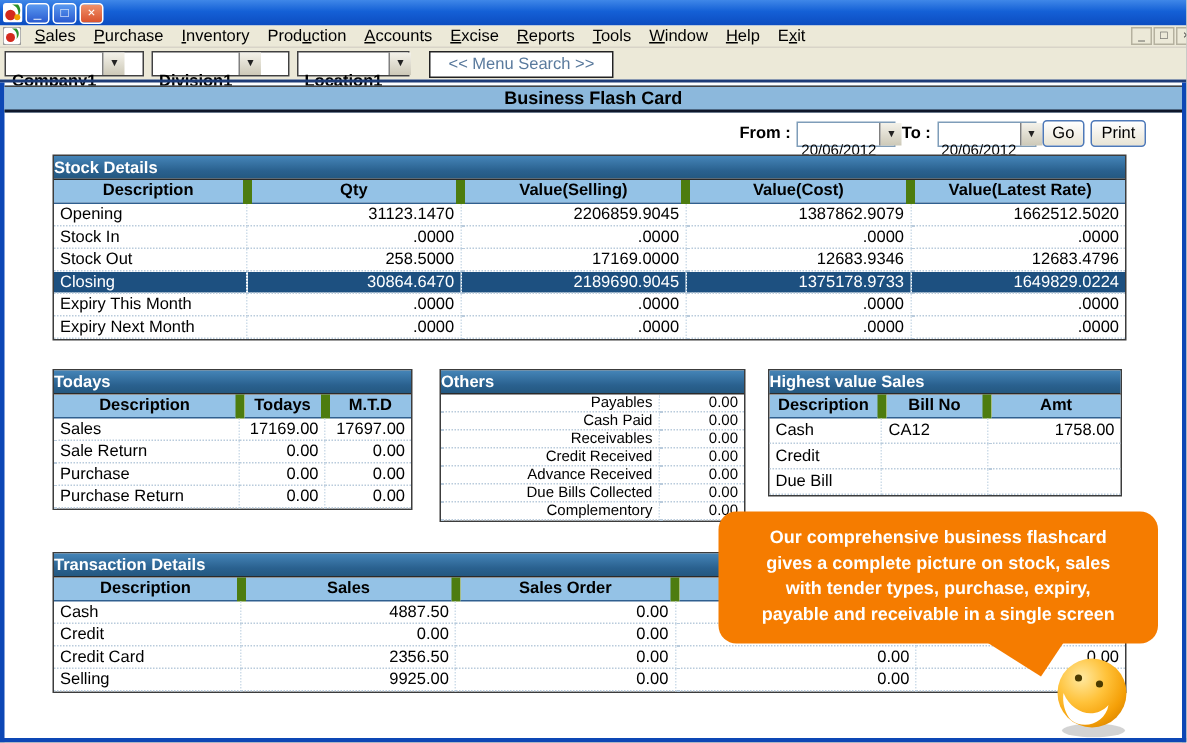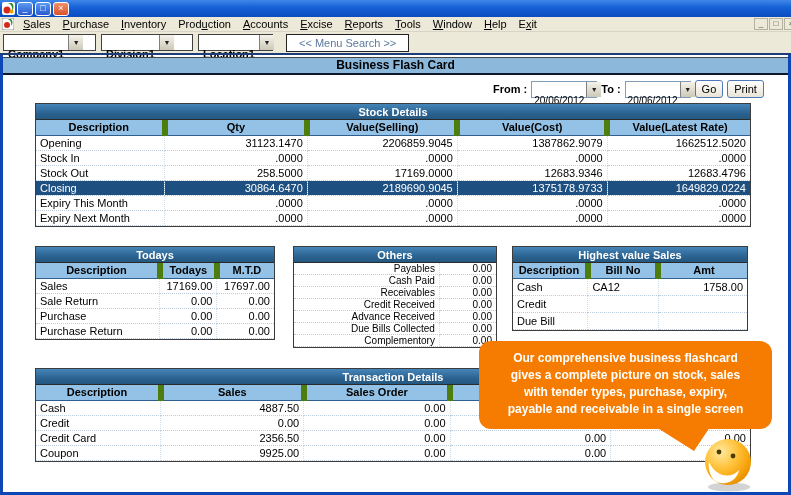--- a/index.html
+++ b/index.html
@@ -57,21 +57,21 @@
     align-items:center; gap:4px; }
   .filters .lbl { font-size:11px; font-weight:bold; white-space:nowrap; }
   .combo.date { width:66px; height:17px; border:1px solid #7f9db9; }
   .combo.date .val { font-weight:normal; font-size:10px; padding:0 2px; }
   .xp-btn { height:18px; border:1px solid #4e79b8; border-radius:3px;
     background:linear-gradient(#ffffff,#e8e4d5); font-size:11px; padding:0 6px;
     line-height:15px; color:#000; }
 
   
   .panel { position:absolute; border:1px solid #3c3c3c; background:#fff; }
-  .grp { height:16px; line-height:16px; text-align:center; color:#fff; font-weight:bold;
+  .grp { height:16px; line-height:16px; text-align:left; color:#fff; font-weight:bold;
     font-size:11px; background:linear-gradient(180deg,#4585b8 0%,#2a618f 65%,#245880 100%);
     border-bottom:1px solid #2a2a2a; }
   .panel table { border-collapse:collapse; width:100%; table-layout:fixed; font-size:11px; }
   .panel th { background:#94c2e6; font-weight:bold; font-size:11px; height:15px;
     border-right:6px solid #4d7c0f; border-bottom:1px solid #2f5f8f; text-align:center;
     overflow:hidden; white-space:nowrap; }
   .panel th:last-child { border-right:none; }
   .panel td { height:15px; padding:0 4px; border-right:1px dotted #cfdde9;
     border-bottom:1px dotted #b9cbdc; text-align:right; overflow:hidden; white-space:nowrap; }
   .panel td:first-child { text-align:left; }
@@ -386,21 +386,21 @@
             <td></td>
           </tr>
           <tr>
             <td>Credit Card</td>
             <td>2356.50</td>
             <td>0.00</td>
             <td>0.00</td>
             <td>0.00</td>
           </tr>
           <tr>
-            <td>Coupon</td>
+            <td>Selling</td>
             <td>9925.00</td>
             <td>0.00</td>
             <td>0.00</td>
             <td>0.00</td>
           </tr>
         </tbody>
     </table>
   </div>
 
   <div class="callout" style="background: rgb(245, 124, 0);">

